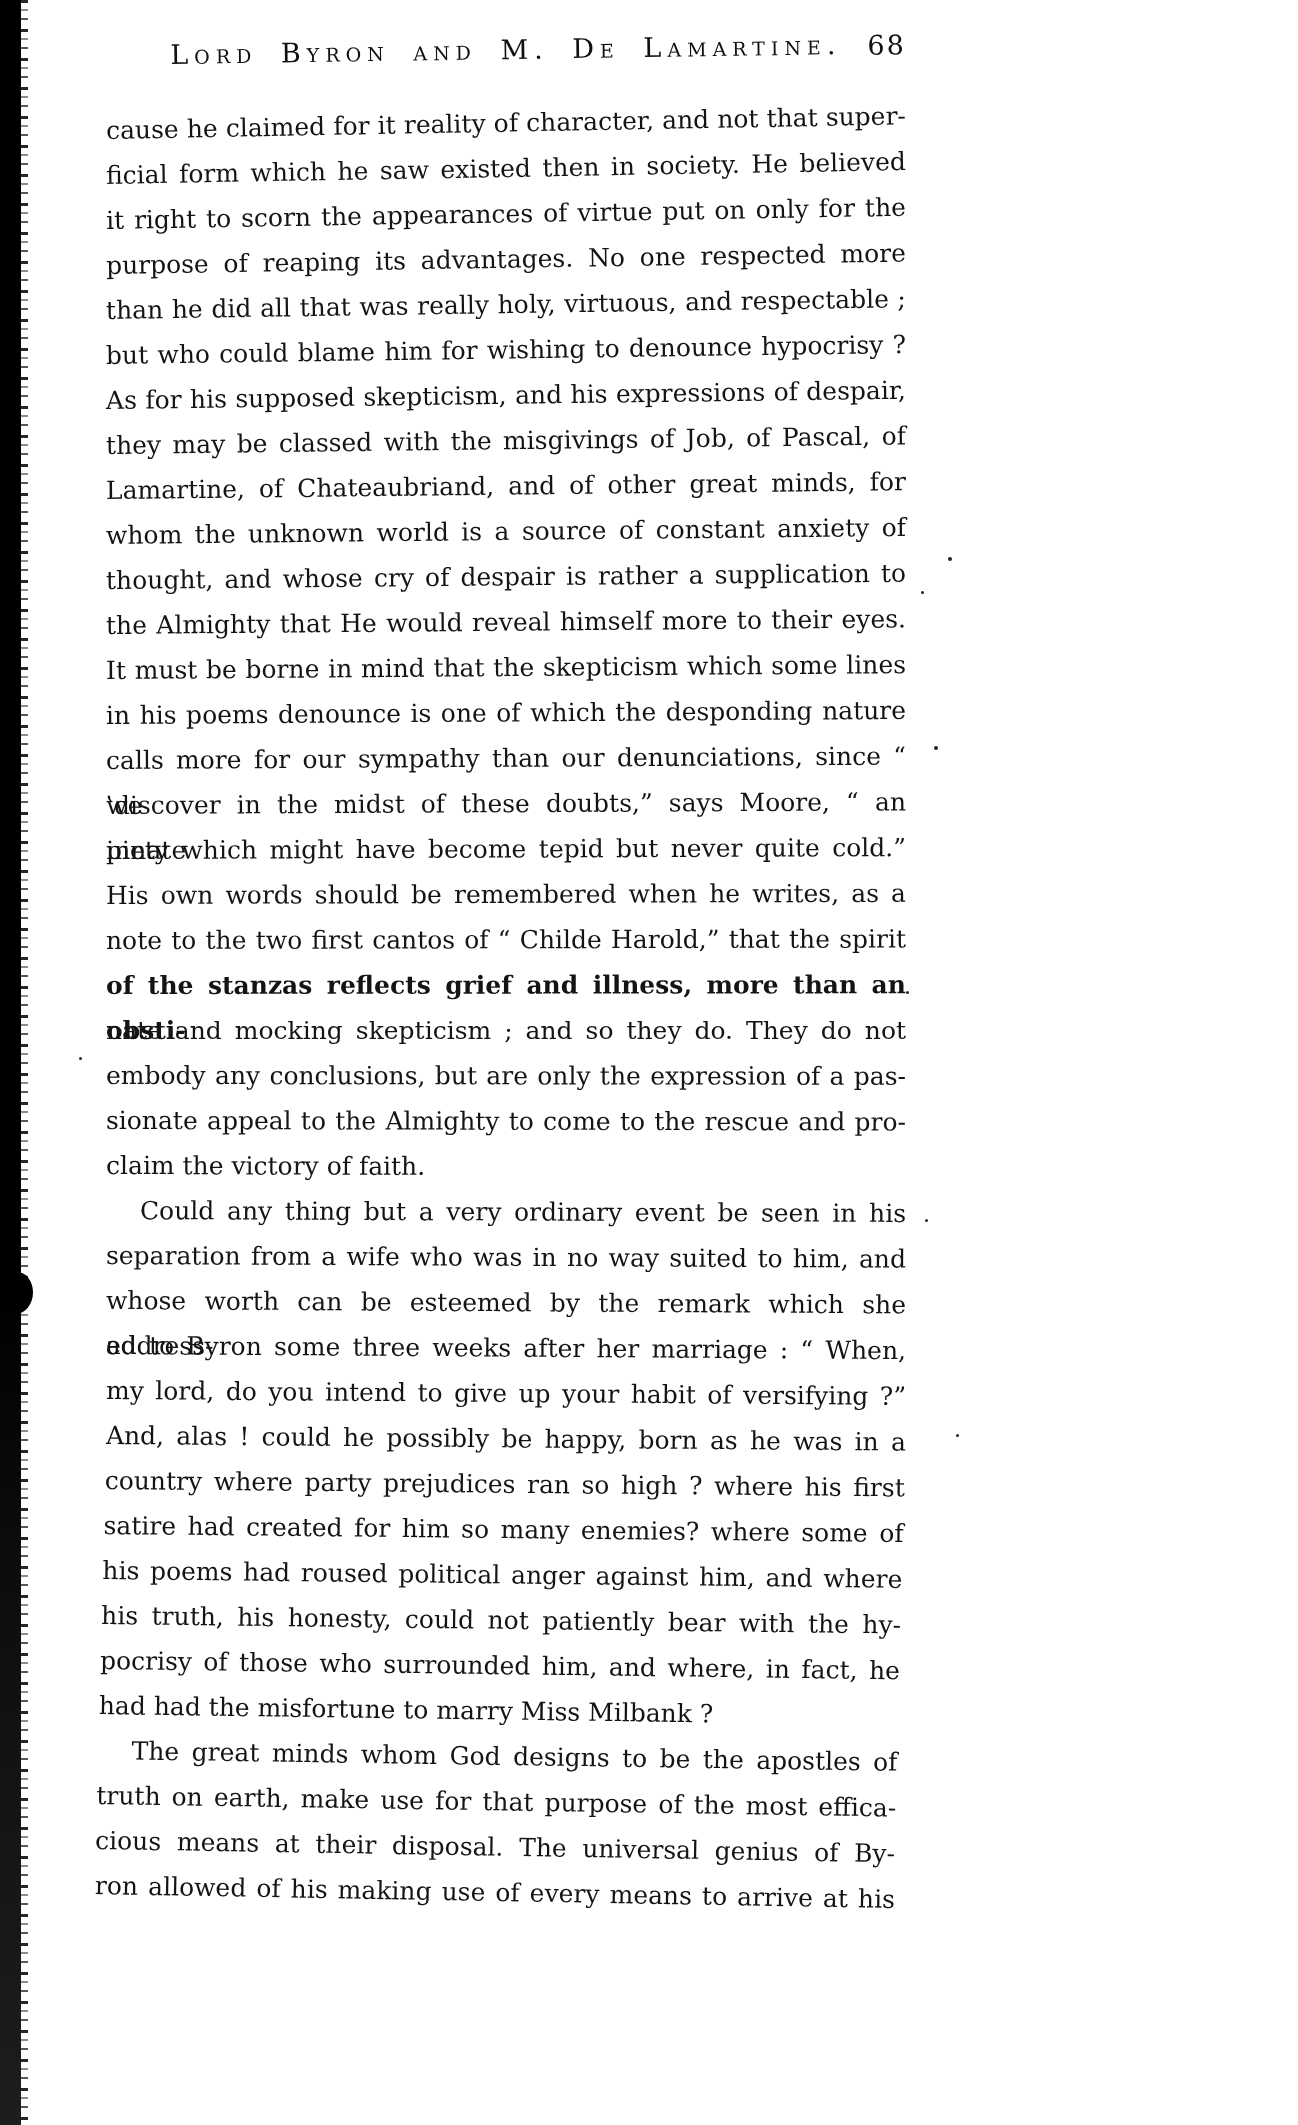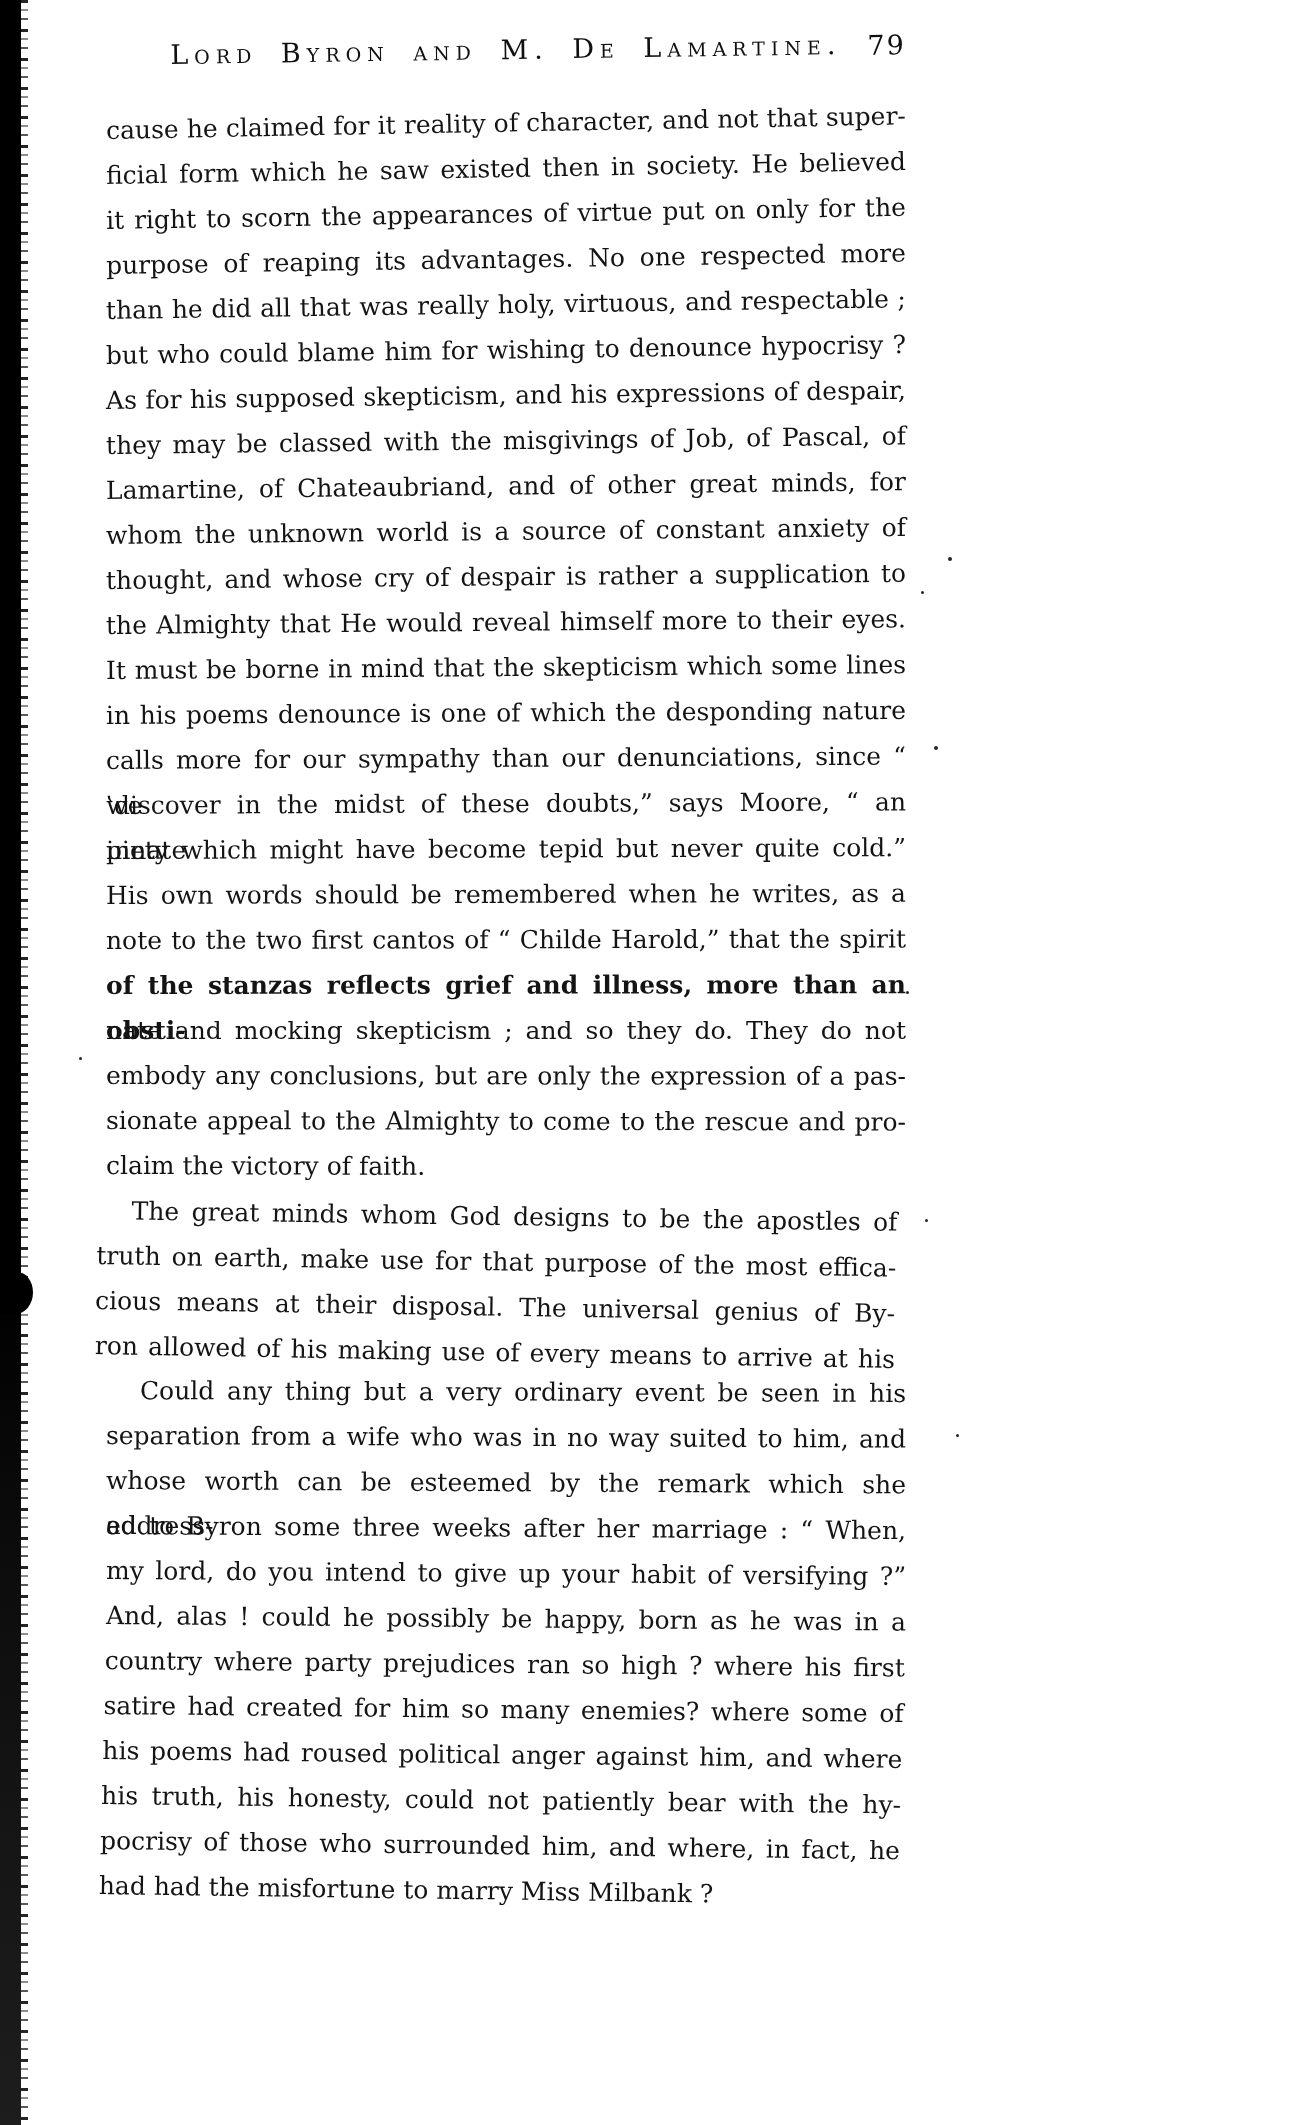--- a/index.html
+++ b/index.html
@@ -76,21 +76,21 @@
   <div class="ink-speck speck-1"></div>
   <div class="ink-speck speck-2"></div>
   <div class="ink-speck speck-3"></div>
   <div class="ink-speck speck-4"></div>
   <div class="ink-speck speck-5"></div>
   <div class="ink-speck speck-6"></div>
   <div class="ink-speck speck-7"></div>
 
   <div class="running-header">
     <span class="header-title">Lord Byron and M. De Lamartine.</span>
-    <span class="page-number">79</span>
+    <span class="page-number">68</span>
   </div>
 
   <div class="text-block">
 
     <div class="paragraph">
       <div class="line" style="transform: translateX(0px) rotate(-1.05deg);">cause he claimed for it reality of character, and not that super-</div>
       <div class="line" style="transform: translateX(0px) rotate(-0.997deg);">ficial form which he saw existed then in society.  He believed</div>
       <div class="line" style="transform: translateX(0px) rotate(-0.945deg);">it right to scorn the appearances of virtue put on only for the</div>
       <div class="line" style="transform: translateX(0px) rotate(-0.892deg);">purpose of reaping its advantages.  No one respected more</div>
       <div class="line" style="transform: translateX(0px) rotate(-0.84deg);">than he did all that was really holy, virtuous, and respectable ;</div>
@@ -109,35 +109,35 @@
       <div class="line" style="transform: translateX(0px) rotate(-0.156deg);">His own words should be remembered when he writes, as a</div>
       <div class="line" style="transform: translateX(0px) rotate(-0.104deg);">note to the two first cantos of “ Childe Harold,” that the spirit</div>
       <div class="line" style="transform: translateX(0px) rotate(-0.051deg); font-weight: bold;">of the stanzas reflects grief and illness, more than an obsti-</div>
       <div class="line" style="transform: translateX(0px) rotate(0.001deg);">nate and mocking skepticism ; and so they do.  They do not</div>
       <div class="line" style="transform: translateX(0px) rotate(0.054deg);">embody any conclusions, but are only the expression of a pas-</div>
       <div class="line" style="transform: translateX(0px) rotate(0.106deg);">sionate appeal to the Almighty to come to the rescue and pro-</div>
       <div class="line para-end" style="transform: translateX(0px) rotate(0.159deg);">claim the victory of faith.</div>
     </div>
 
     <div class="paragraph">
-      <div class="line indent" style="transform: translateX(-8.4px) rotate(0.842deg);">The great minds whom God designs to be the apostles of</div>
-      <div class="line" style="transform: translateX(-9.6px) rotate(0.895deg);">truth on earth, make use for that purpose of the most effica-</div>
-      <div class="line" style="transform: translateX(-10.8px) rotate(0.947deg);">cious means at their disposal.  The universal genius of By-</div>
-      <div class="line" style="transform: translateX(-11px) rotate(1deg);">ron allowed of his making use of every means to arrive at his</div>
-    </div>
-
-    <div class="paragraph">
       <div class="line indent" style="transform: translateX(0px) rotate(0.212deg);">Could any thing but a very ordinary event be seen in his</div>
       <div class="line" style="transform: translateX(0px) rotate(0.264deg);">separation from a wife who was in no way suited to him, and</div>
       <div class="line" style="transform: translateX(0px) rotate(0.317deg);">whose worth can be esteemed by the remark which she address-</div>
       <div class="line" style="transform: translateX(0px) rotate(0.369deg);">ed to Byron some three weeks after her marriage :  “ When,</div>
       <div class="line" style="transform: translateX(0px) rotate(0.422deg);">my lord, do you intend to give up your habit of versifying ?”</div>
       <div class="line" style="transform: translateX(0px) rotate(0.474deg);">And, alas !  could he possibly be happy, born as he was in a</div>
       <div class="line" style="transform: translateX(-1.2px) rotate(0.527deg);">country where party prejudices ran so high ?  where his first</div>
       <div class="line" style="transform: translateX(-2.4px) rotate(0.579deg);">satire had created for him so many enemies?  where some of</div>
       <div class="line" style="transform: translateX(-3.6px) rotate(0.632deg);">his poems had roused political anger against him, and where</div>
       <div class="line" style="transform: translateX(-4.8px) rotate(0.685deg);">his truth, his honesty, could not patiently bear with the hy-</div>
       <div class="line" style="transform: translateX(-6px) rotate(0.737deg);">pocrisy of those who surrounded him, and where, in fact, he</div>
       <div class="line para-end" style="transform: translateX(-7.2px) rotate(0.79deg);">had had the misfortune to marry Miss Milbank ?</div>
     </div>
 
+    <div class="paragraph">
+      <div class="line indent" style="transform: translateX(-8.4px) rotate(0.842deg);">The great minds whom God designs to be the apostles of</div>
+      <div class="line" style="transform: translateX(-9.6px) rotate(0.895deg);">truth on earth, make use for that purpose of the most effica-</div>
+      <div class="line" style="transform: translateX(-10.8px) rotate(0.947deg);">cious means at their disposal.  The universal genius of By-</div>
+      <div class="line" style="transform: translateX(-11px) rotate(1deg);">ron allowed of his making use of every means to arrive at his</div>
+    </div>
+
   </div>
 </div>
 
 </body></html>

